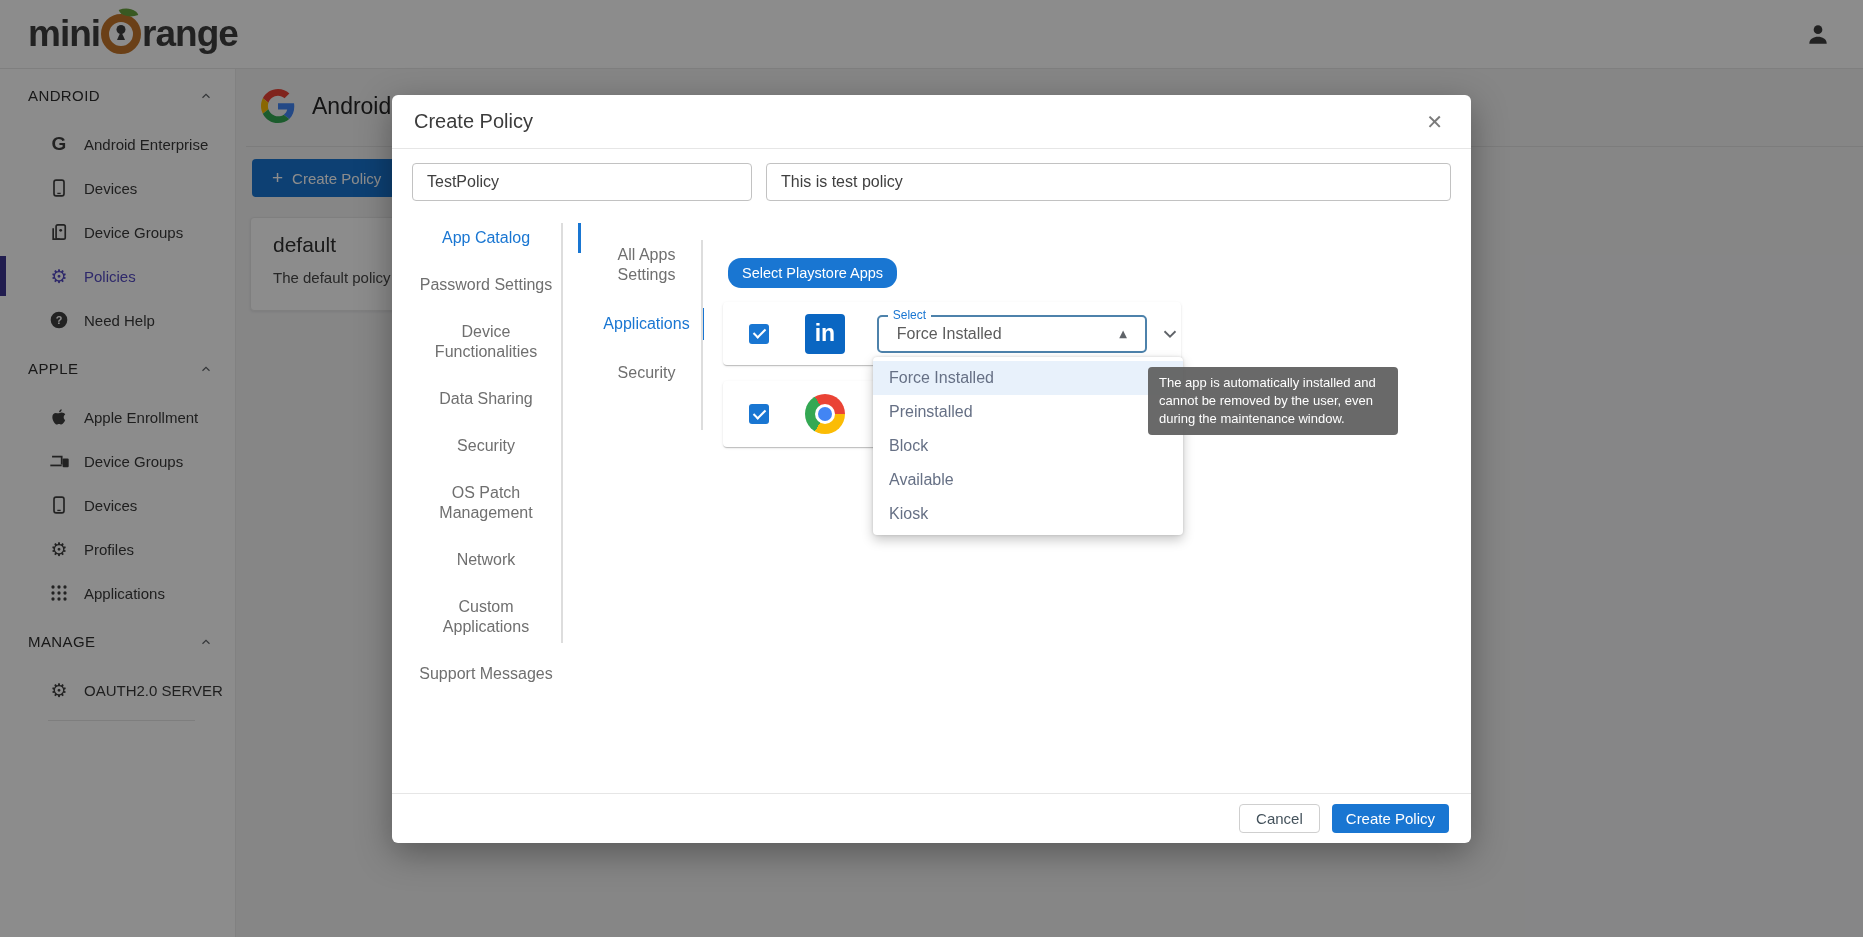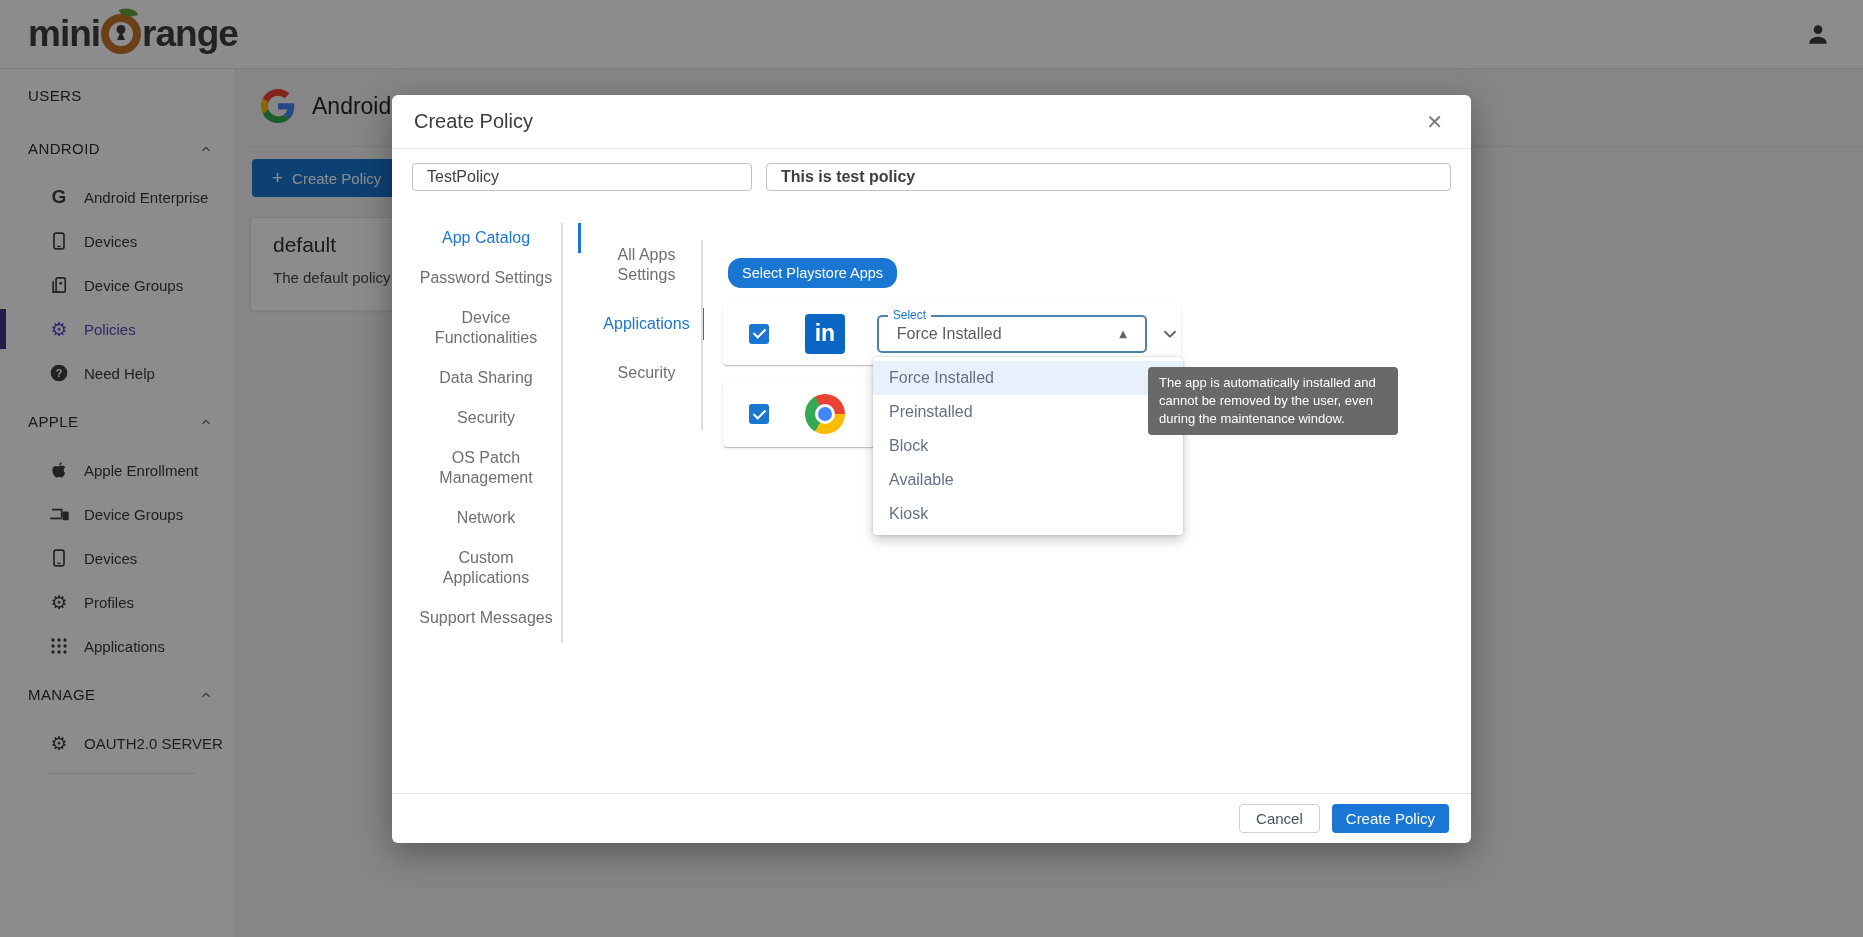--- a/index.html
+++ b/index.html
@@ -53,27 +53,27 @@
   .overlay { position:absolute; inset:0; background:rgba(0,0,0,.45); z-index:10; }
   .modal {
     position:absolute; left:392px; top:95px; width:1079px; height:748px; background:#fff;
     border-radius:6px; box-shadow:0 10px 35px rgba(0,0,0,.35); z-index:20;
   }
   .modal-header { height:54px; display:flex; align-items:center; justify-content:space-between; padding:0 22px; border-bottom:1px solid #e6e6e6; }
   .modal-title { font-size:20px; color:#3c3c3c; }
   .modal-close { font-size:20px; color:#7a7a7a; cursor:pointer; line-height:1; padding:2px 6px; }
   .modal-inputs { position:absolute; top:68px; left:20px; right:20px; display:flex; gap:14px; }
   .modal-inputs input {
-    height:28px; border:1px solid #c2c2c2; border-radius:4px; padding:9px 14px;
+    height:38px; border:1px solid #c2c2c2; border-radius:4px; padding:9px 14px;
     font-size:16px; color:#3f3f3f; font-family:"Liberation Sans",sans-serif; background:#fff; outline:none;
   }
   .inp-name { width:340px; }
-  .inp-desc { flex:1;font-weight:bold; }
-  
-  .vtabs { position:absolute; left:20px; top:123px; width:148px; display:flex; flex-direction:column; }
+  .inp-desc { flex:1; }
+  
+  .vtabs { position:absolute; left:20px; top:123px; width:148px; display:flex; flex-direction:column;gap:7px; }
   .vtab { padding:10px 4px; text-align:center; font-size:16px; line-height:1.25; color:#6f6f6f; cursor:pointer; position:relative; }
   .vtab.active { color:#1976d2; }
   .vtab.active::after { content:""; position:absolute; right:-21px; top:5px; bottom:5px; width:3px; background:#1976d2; }
   .vtabs-divider { position:absolute; left:169px; top:128px; height:420px; width:2px; background:#ddd; }
   
   .itabs { position:absolute; left:200px; top:140px; width:109px; display:flex; flex-direction:column;gap:9px; }
   .itab { padding:10px 2px; text-align:center; font-size:16px; line-height:1.25; color:#6f6f6f; cursor:pointer; position:relative; }
   .itab.active { color:#1976d2; }
   .itab.active::after { content:""; position:absolute; right:-3px; top:4px; bottom:4px; width:3px; background:#1976d2; }
   .itabs-divider { position:absolute; left:309px; top:145px; height:190px; width:2px; background:#ddd; }
@@ -137,23 +137,20 @@
   </div>
   <div class="user-btn">
     <svg width="26" height="26" viewBox="0 0 24 24" fill="#3f3f3f">
       <circle cx="12" cy="8" r="4"></circle>
         <path d="M4 20.5c0-4 4-6 8-6s8 2 8 6v.5H4z"></path>
     </svg>
   </div>
 </header>
 
 <nav class="sidebar">
-  <div class="side-link">
-      <span>USERS</span>
-    </div>
 
   <div class="side-group-header">
     <span>ANDROID</span>
     <svg width="14" height="14" viewBox="0 0 24 24">
         <path d="M6 15l6-6 6 6" fill="none" stroke="#5f6368" stroke-width="2"></path>
       </svg>
   </div>
   <div class="side-sub">
     <span class="icon">
         <span class="g-letter">G</span>

